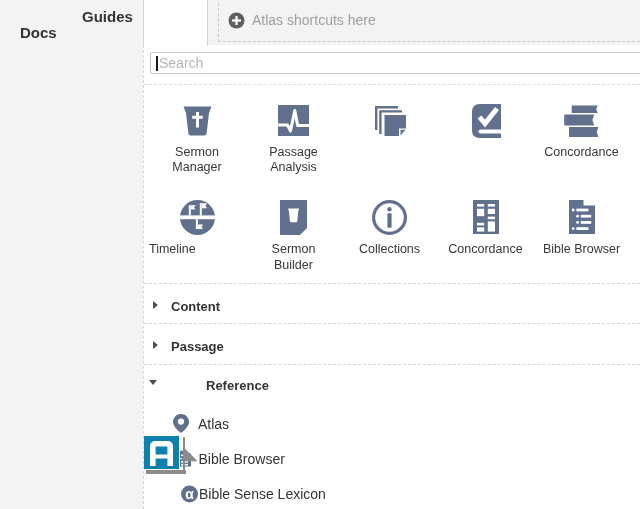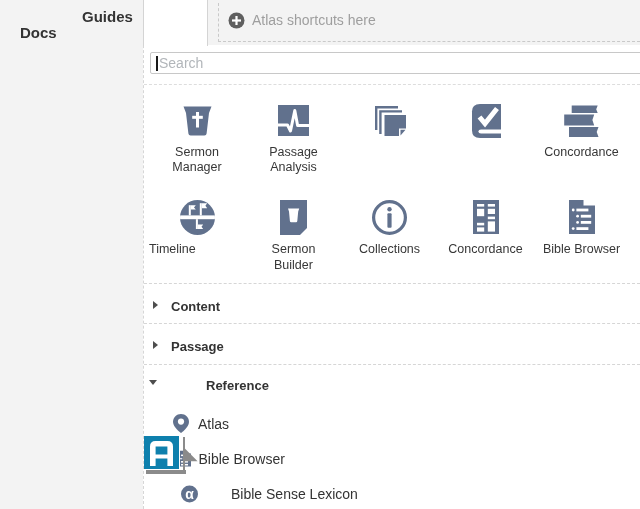--- a/index.html
+++ b/index.html
@@ -152,21 +152,21 @@
     <circle cx="2.6" cy="12.8" r="1" fill="#fff"></circle>
       <rect x="4.6" y="11.9" width="8" height="1.8" fill="#fff"></rect>
     <rect x="4.6" y="15.2" width="8" height="1.8" fill="#fff"></rect>
   </svg>
   <div class="abs" style="left:198.5px;top:450.5px;font-size:14px;color:#333333;">Bible Browser</div>
 
   <svg class="abs" style="left:180.5px;top:485px;" width="17" height="18" viewBox="0 0 17 18">
     <circle cx="8.5" cy="9" r="8.5" fill="#61718d"></circle>
     <text x="8.6" y="13.6" font-family="Liberation Sans" font-size="14" font-weight="700" fill="#fff" text-anchor="middle">α</text>
   </svg>
-  <div class="abs" style="left:199px;top:485.5px;font-size:14px;color:#333333;padding-left:32px;">Bible Sense Lexicon</div>
+  <div class="abs" style="left:199px;top:485.5px;font-size:14px;color:#333333;">Bible Sense Lexicon</div>
 
   <div class="abs" style="left:182.6px;top:437.4px;width:2.4px;height:36.6px;background:#8b8b8b;"></div>
   <div class="abs" style="left:146px;top:470px;width:40px;height:4px;background:#8b8b8b;"></div>
 
   <div class="abs" style="left:144px;top:436px;width:36px;height:34px;background:#fff;"></div>
   <div class="abs" style="left:144px;top:436px;width:35px;height:33px;background:#0e80ad;"></div>
   <svg class="abs" style="left:150px;top:441px;" width="23" height="25" viewBox="0 0 23 25">
     <path fill-rule="evenodd" fill="#fff" d="M0,25 L0,5.5 Q0,0 5.5,0 L17.5,0 Q23,0 23,5.5 L23,25 L17.4,25 L17.4,17.6 L5.6,17.6 L5.6,25 Z M5.6,5.6 H17.4 V13.4 H5.6 Z"></path>
   </svg>
 

